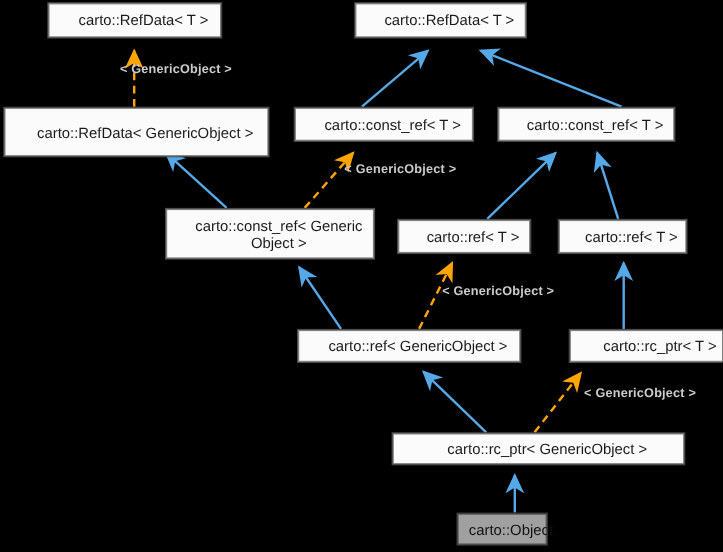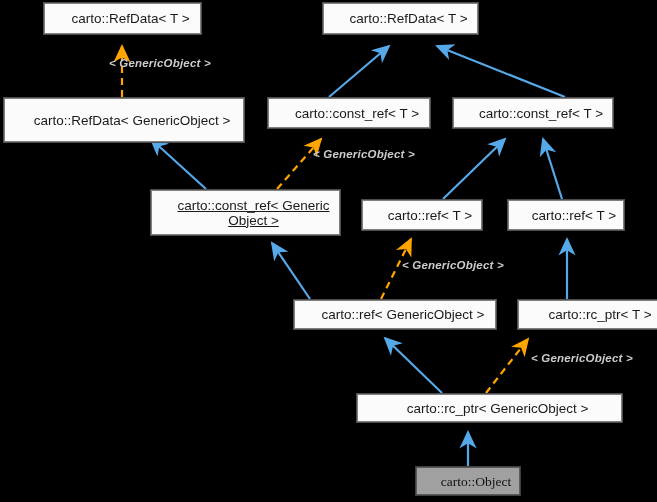--- a/index.html
+++ b/index.html
@@ -46,21 +46,20 @@
     color: #111111;
   }
   .edge-label {
     position: absolute;
     color: #cccccc;
     font-size: 11.5px;
     font-weight: bold;
     letter-spacing: 0.2px;
     white-space: nowrap;
     z-index: 4;
-    font-style: italic;
   }
 </style>
 </head>
 <body>
 
 <div id="diagram">
 
   <svg id="edges" viewBox="0 0 657 502" width="657" height="502">
     <defs>
       <marker id="arrow-blue" markerWidth="9" markerHeight="9" refX="7.5" refY="4.5" orient="auto" markerUnits="strokeWidth">
@@ -101,34 +100,34 @@
   <div class="node" style="left:44px; top:3px; width:157px; height:31px;">carto::RefData&lt; T &gt;</div>
 
   <div class="node" style="left:323px; top:3px; width:155px; height:31px;">carto::RefData&lt; T &gt;</div>
 
   <div class="node" style="left:4px; top:98px; width:240px; height:44px;">carto::RefData&lt; GenericObject &gt;</div>
 
   <div class="node" style="left:268px; top:98px; width:162px; height:30px;">carto::const_ref&lt; T &gt;</div>
 
   <div class="node" style="left:453px; top:98px; width:160px; height:30px;">carto::const_ref&lt; T &gt;</div>
 
-  <div class="node" style="left:151px; top:190px; width:189px; height:45px;text-decoration:underline;">carto::const_ref&lt; Generic
+  <div class="node" style="left:151px; top:190px; width:189px; height:45px;">carto::const_ref&lt; Generic
 Object &gt;</div>
 
   <div class="node" style="left:362px; top:200px; width:120px; height:30px;">carto::ref&lt; T &gt;</div>
 
   <div class="node" style="left:508px; top:200px; width:116px; height:30px;">carto::ref&lt; T &gt;</div>
 
-  <div class="node" style="left:271px; top:300px; width:202px; height:29px;margin-left:23px;">carto::ref&lt; GenericObject &gt;</div>
+  <div class="node" style="left:271px; top:300px; width:202px; height:29px;">carto::ref&lt; GenericObject &gt;</div>
 
   <div class="node" style="left:518px; top:300px; width:148px; height:29px;">carto::rc_ptr&lt; T &gt;</div>
 
   <div class="node" style="left:357px; top:394px; width:265px; height:28px;">carto::rc_ptr&lt; GenericObject &gt;</div>
 
-  <div class="node highlight" style="left:416px; top:467px; width:104px; height:28px;font-family:Liberation Serif, serif;">carto::Object</div>
+  <div class="node highlight" style="left:416px; top:467px; width:81px; height:28px;">carto::Object</div>
 
   <div class="edge-label" style="left:109px; top:57px;">&lt; GenericObject &gt;</div>
 
   <div class="edge-label" style="left:313px; top:148px;">&lt; GenericObject &gt;</div>
 
   <div class="edge-label" style="left:402px; top:259px;">&lt; GenericObject &gt;</div>
 
   <div class="edge-label" style="left:531px; top:352px;">&lt; GenericObject &gt;</div>
 
 </div>

